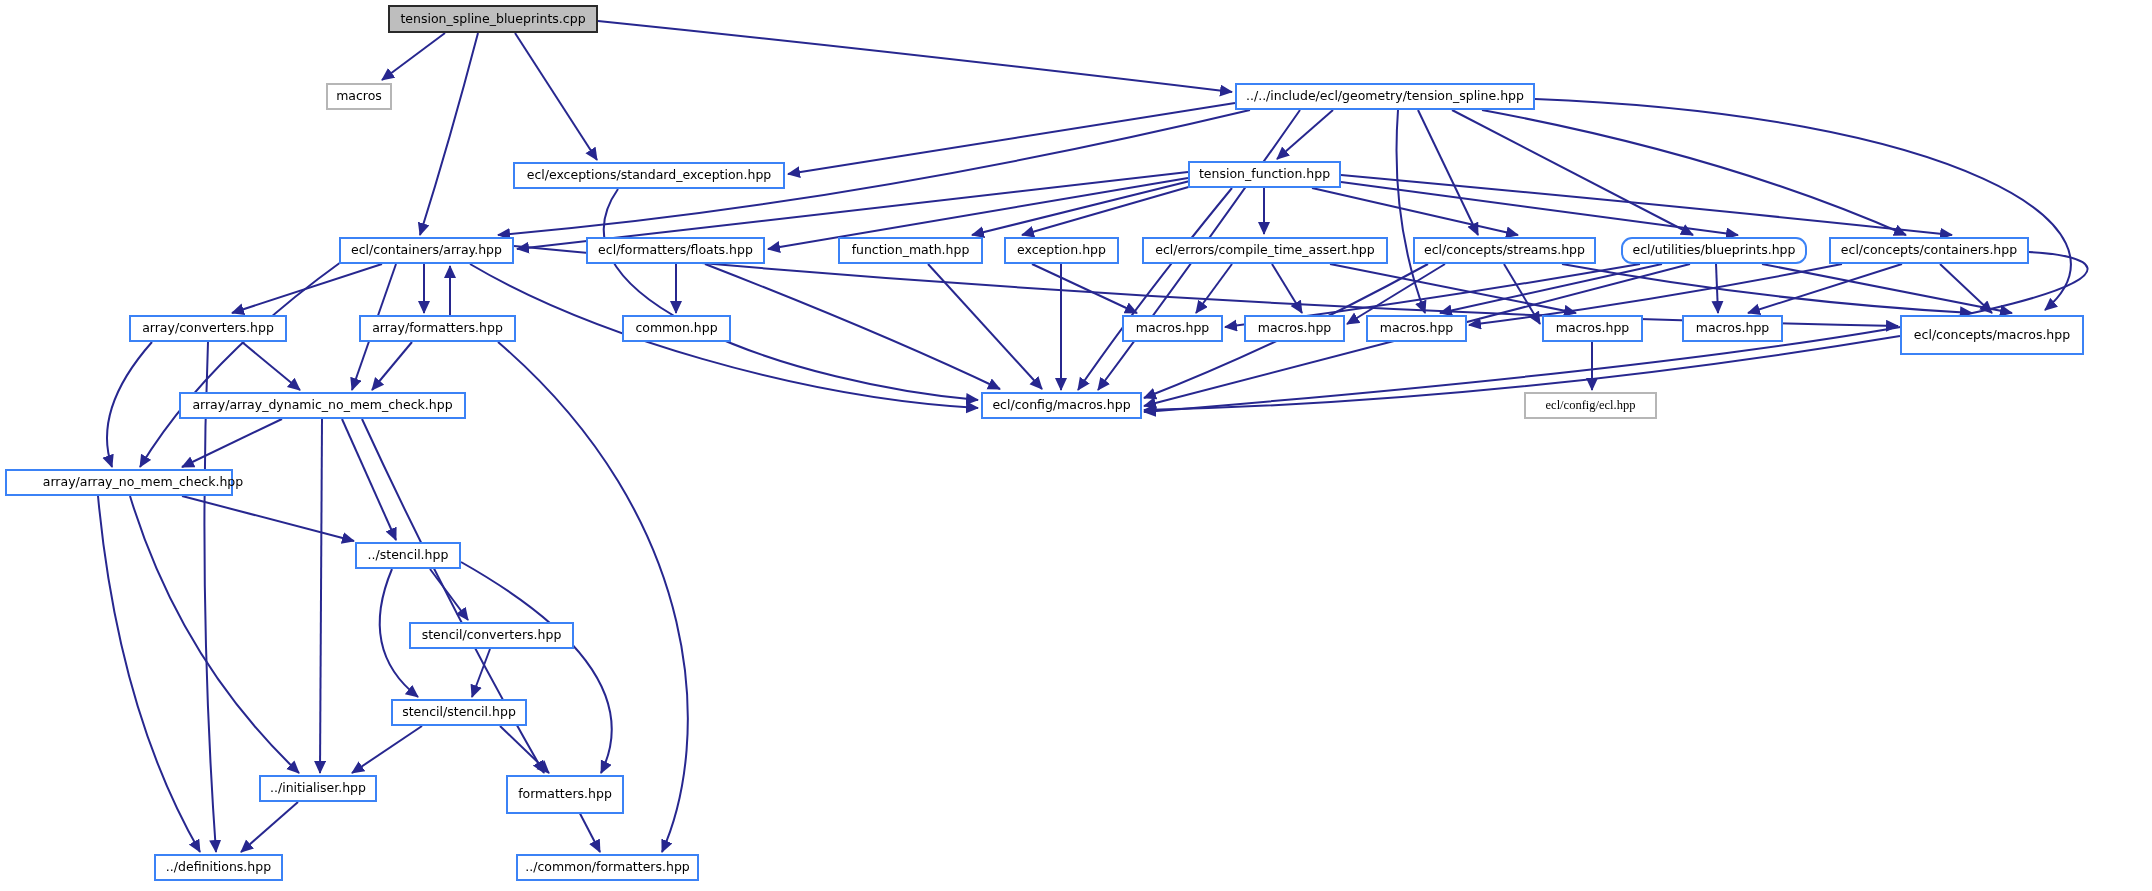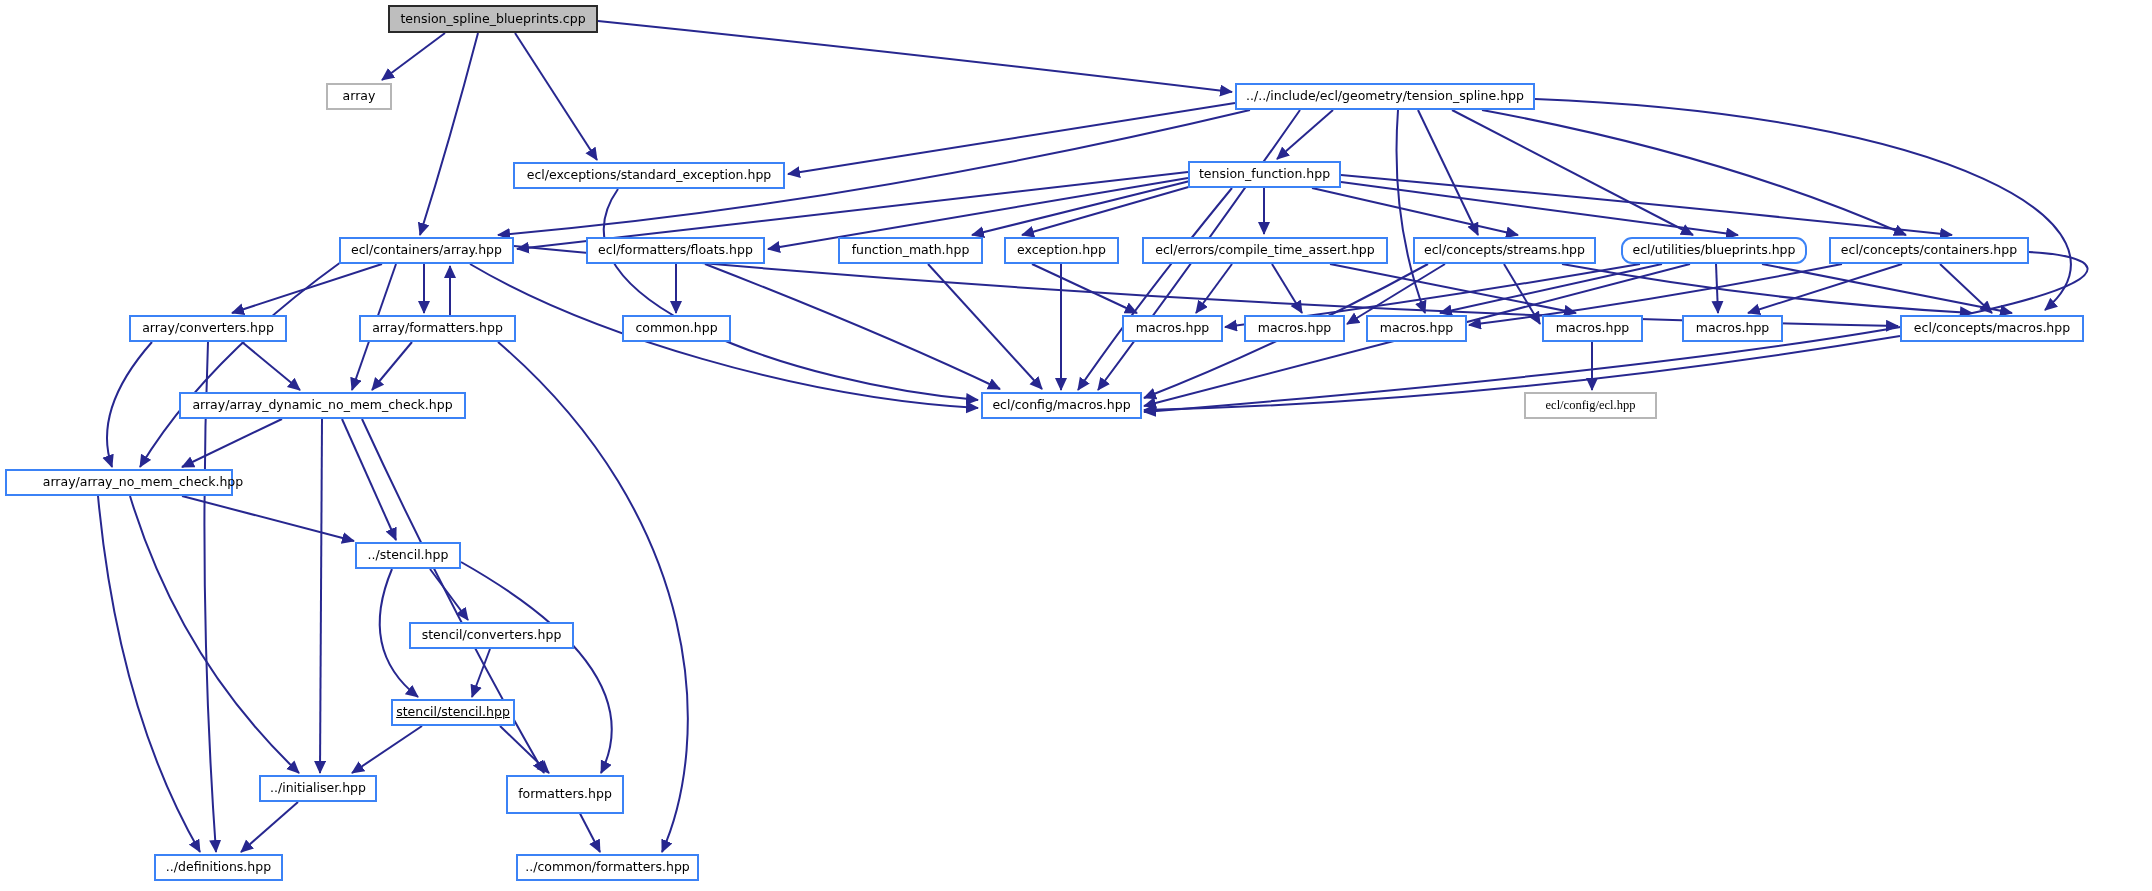--- a/index.html
+++ b/index.html
@@ -95,46 +95,46 @@
         <path d="M461,562 Q652,670 601,773" class="edge" stroke="#27278f" marker-end="url(#ah)"></path>
         <path d="M490,649 L472,697" class="edge" stroke="#27278f" marker-end="url(#ah)"></path>
         <path d="M422,726 L352,773" class="edge" stroke="#27278f" marker-end="url(#ah)"></path>
         <path d="M500,726 L549,773" class="edge" stroke="#27278f" marker-end="url(#ah)"></path>
         <path d="M298,802 L241,852" class="edge" stroke="#27278f" marker-end="url(#ah)"></path>
         <path d="M574,802 L600,852" class="edge" stroke="#27278f" marker-end="url(#ah)"></path>
       </g>
   </svg>
   <div id="nodes-layer">
       <div class="node root" style="left: 388px; top: 5px; width: 210px; height: 28px;">tension_spline_blueprints.cpp</div>
-      <div class="node plain" style="left: 326px; top: 83px; width: 66px; height: 27px;">array</div>
+      <div class="node plain" style="left: 326px; top: 83px; width: 66px; height: 27px;">macros</div>
       <div class="node" style="left: 1235px; top: 83px; width: 300px; height: 27px;">../../include/ecl/geometry/tension_spline.hpp</div>
       <div class="node" style="left: 513px; top: 162px; width: 272px; height: 27px;">ecl/exceptions/standard_exception.hpp</div>
       <div class="node" style="left: 1188px; top: 161px; width: 153px; height: 27px;">tension_function.hpp</div>
       <div class="node" style="left: 339px; top: 237px; width: 175px; height: 27px;">ecl/containers/array.hpp</div>
       <div class="node" style="left: 586px; top: 237px; width: 179px; height: 27px;">ecl/formatters/floats.hpp</div>
       <div class="node" style="left: 838px; top: 237px; width: 145px; height: 27px;">function_math.hpp</div>
       <div class="node" style="left: 1004px; top: 237px; width: 115px; height: 27px;">exception.hpp</div>
       <div class="node" style="left: 1142px; top: 237px; width: 246px; height: 27px;">ecl/errors/compile_time_assert.hpp</div>
       <div class="node" style="left: 1413px; top: 237px; width: 183px; height: 27px;">ecl/concepts/streams.hpp</div>
       <div class="node" style="left: 1621px; top: 237px; width: 186px; height: 27px; border-radius: 11px;">ecl/utilities/blueprints.hpp</div>
       <div class="node" style="left: 1829px; top: 237px; width: 200px; height: 27px;">ecl/concepts/containers.hpp</div>
       <div class="node" style="left: 129px; top: 315px; width: 158px; height: 27px;">array/converters.hpp</div>
       <div class="node" style="left: 359px; top: 315px; width: 157px; height: 27px;">array/formatters.hpp</div>
       <div class="node" style="left: 622px; top: 315px; width: 109px; height: 27px;">common.hpp</div>
       <div class="node" style="left: 1122px; top: 315px; width: 101px; height: 27px;">macros.hpp</div>
       <div class="node" style="left: 1244px; top: 315px; width: 101px; height: 27px;">macros.hpp</div>
       <div class="node" style="left: 1366px; top: 315px; width: 101px; height: 27px;">macros.hpp</div>
       <div class="node" style="left: 1542px; top: 315px; width: 101px; height: 27px;">macros.hpp</div>
       <div class="node" style="left: 1682px; top: 315px; width: 101px; height: 27px;">macros.hpp</div>
-      <div class="node" style="left: 1900px; top: 315px; width: 184px; height: 27px;">ecl/concepts/macros.hpp</div>
+      <div class="node" style="left: 1900px; top: 315px; width: 184px; height: 40px;">ecl/concepts/macros.hpp</div>
       <div class="node" style="left: 179px; top: 392px; width: 287px; height: 27px;">array/array_dynamic_no_mem_check.hpp</div>
       <div class="node" style="left: 981px; top: 392px; width: 161px; height: 27px;">ecl/config/macros.hpp</div>
       <div class="node plain" style="left: 1524px; top: 392px; width: 133px; height: 27px; font-family: Liberation Serif, serif;">ecl/config/ecl.hpp</div>
       <div class="node" style="left: 5px; top: 469px; width: 228px; height: 27px; padding-left: 48px;">array/array_no_mem_check.hpp</div>
       <div class="node" style="left: 355px; top: 542px; width: 106px; height: 27px;">../stencil.hpp</div>
       <div class="node" style="left: 409px; top: 622px; width: 165px; height: 27px;">stencil/converters.hpp</div>
-      <div class="node" style="left: 391px; top: 699px; width: 124px; height: 27px; text-decoration: underline;">stencil/stencil.hpp</div>
+      <div class="node" style="left: 391px; top: 699px; width: 136px; height: 27px;">stencil/stencil.hpp</div>
       <div class="node" style="left: 259px; top: 775px; width: 118px; height: 27px; text-align: right;">../initialiser.hpp</div>
       <div class="node" style="left: 506px; top: 775px; width: 118px; height: 39px;">formatters.hpp</div>
       <div class="node" style="left: 154px; top: 854px; width: 129px; height: 27px;">../definitions.hpp</div>
       <div class="node" style="left: 516px; top: 854px; width: 183px; height: 27px;">../common/formatters.hpp</div>
     </div>
 </div>
 
 </body></html>

